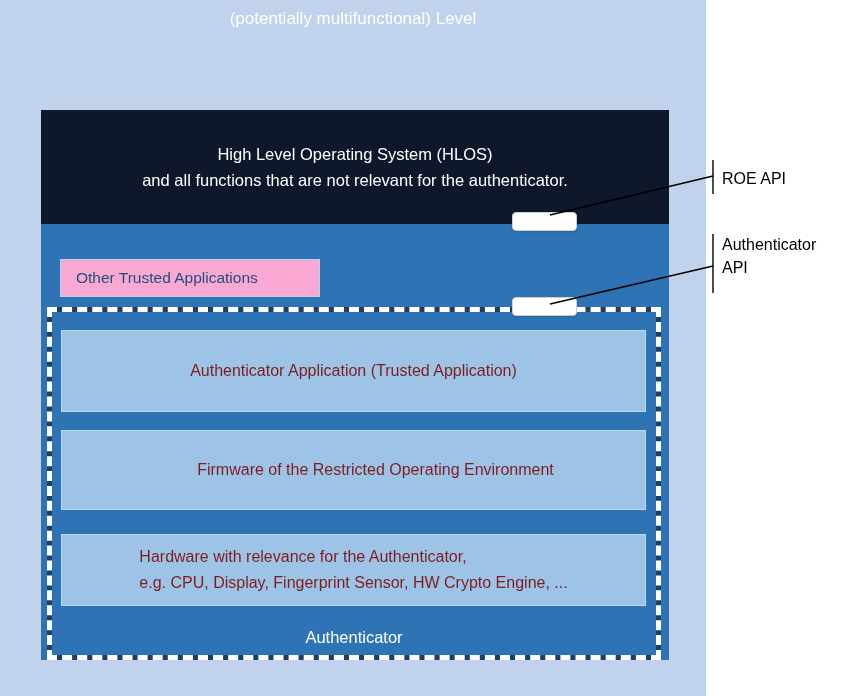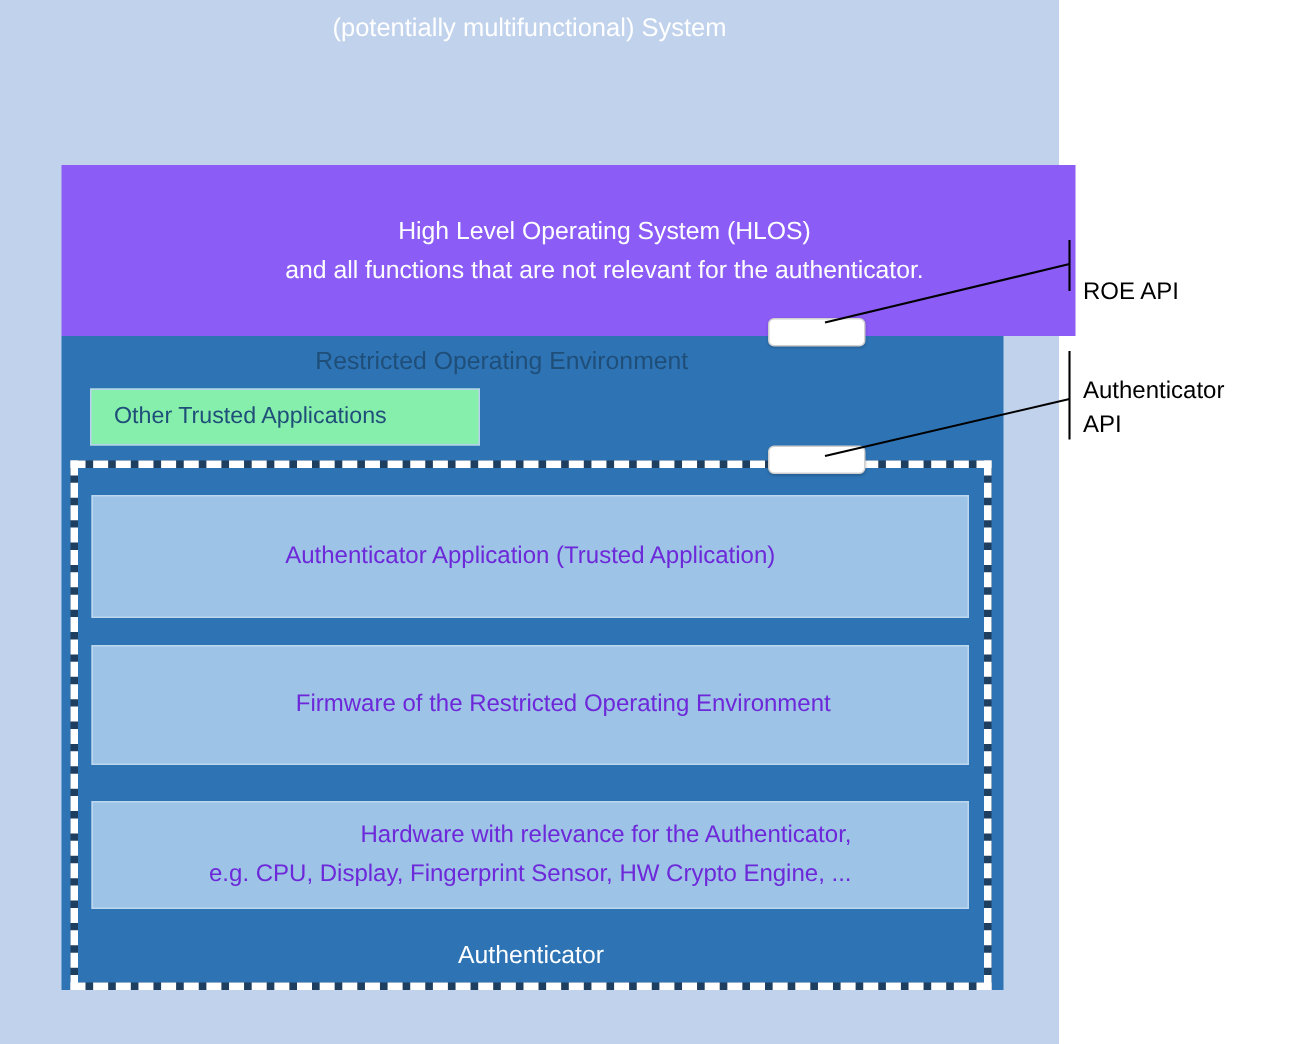--- a/index.html
+++ b/index.html
@@ -39,25 +39,24 @@
     white-space: nowrap;
   }
 
   
   .hlos-box {
     position: absolute;
     left: 41px;
     top: 110px;
     width: 628px;
     height: 114px;
-    background: #8b5cf6;
+    background: #0f172a;
     display: flex;
     align-items: center;
     justify-content: center;
-    padding-left: 48px;
   }
   .hlos-text {
     color: #ffffff;
     font-size: 16.5px;
     line-height: 26px;
     text-align: center;
     white-space: pre-line;
   }
 
   
@@ -81,21 +80,21 @@
     white-space: nowrap;
   }
 
   
   .ota-box {
     position: absolute;
     left: 60px;
     top: 259px;
     width: 260px;
     height: 38px;
-    background: #86efac;
+    background: #f9a8d4;
     border: 1px solid #b9d3ee;
     box-sizing: border-box;
     display: flex;
     align-items: center;
     padding-left: 15px;
   }
   .ota-text {
     color: #1f4e79;
     font-size: 15.5px;
     line-height: 20px;
@@ -133,24 +132,24 @@
     position: absolute;
     background: #9dc3e6;
     border: 1px solid #bdd7ee;
     box-sizing: border-box;
     display: flex;
     align-items: center;
     justify-content: center;
     z-index: 6;
   }
   .inner-text {
-    color: #6d28d9;
+    color: #7f1d1d;
     font-size: 16px;
     line-height: 26px;
-    text-align: right;
+    text-align: left;
     white-space: pre-line;
   }
 
   .box-auth-app  { left: 61px;  top: 330px; width: 585px; height: 82px; }
   .box-firmware  { left: 61px;  top: 430px; width: 585px; height: 80px; padding-left: 44px; }
   .box-hardware  { left: 61px;  top: 534px; width: 585px; height: 72px; }
 
   .authenticator-label {
     position: absolute;
     left: 47px;
@@ -186,41 +185,39 @@
     z-index: 10;
     pointer-events: none;
   }
   .callout-label {
     position: absolute;
     color: #000000;
     font-size: 16px;
     line-height: 23px;
     white-space: pre-line;
     z-index: 11;
-    margin-top: 16px;
   }
   .label-roe  { left: 722px; top: 167px; }
   .label-auth { left: 722px; top: 233px; }
 </style>
 </head>
 <body>
 
 <div id="canvas">
 
   <div class="device-box">
-    <div class="device-title">(potentially multifunctional) System</div>
+    <div class="device-title">(potentially multifunctional) Level</div>
   </div>
 
   <div class="hlos-box">
     <div class="hlos-text">High Level Operating System (HLOS)
 and all functions that are not relevant for the authenticator.</div>
   </div>
 
   <div class="roe-box"></div>
-  <div class="roe-title">Restricted Operating Environment</div>
 
   <div class="ota-box">
     <div class="ota-text">Other Trusted Applications</div>
   </div>
 
   <div class="auth-dash-under"></div>
   <div class="auth-dash"></div>
 
   <div class="inner-box box-auth-app">
     <div class="inner-text">Authenticator Application (Trusted Application)</div>

